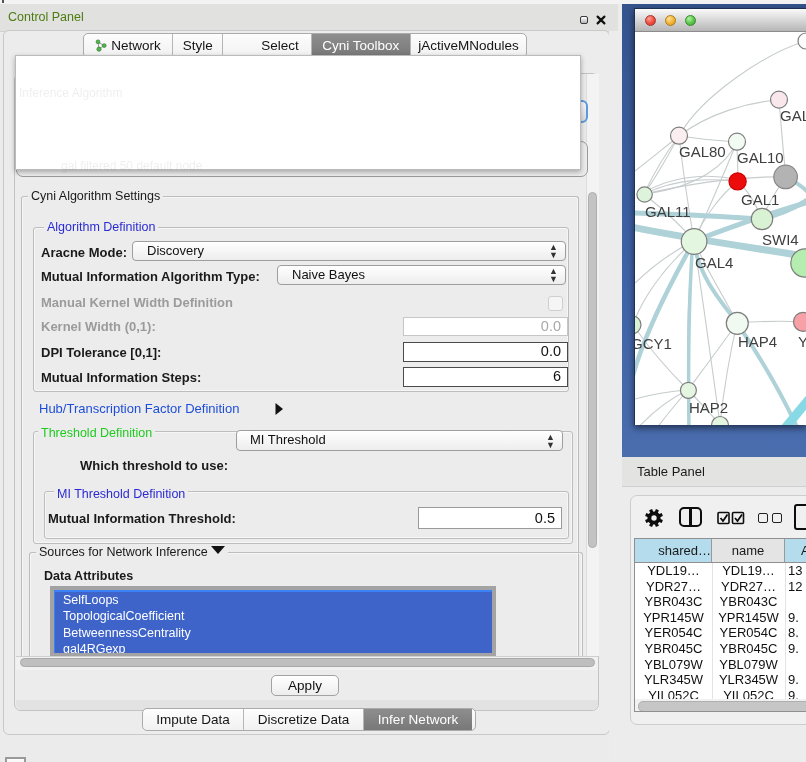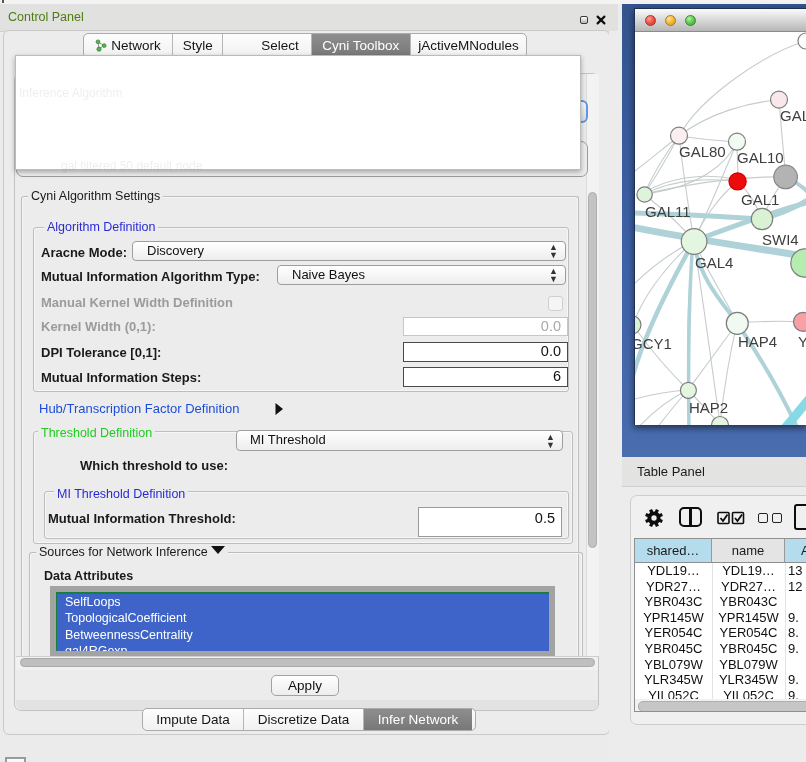--- a/index.html
+++ b/index.html
@@ -86,28 +86,28 @@
 <div class="gbox" style="left:33px;top:431px;width:538px;height:111px;"></div>
 <div class="gtitle" style="left:38px;top:426px;color:#1ecb1e;">Threshold Definition</div>
 
 <div class="lbl" style="left:80px;top:458px;">Which threshold to use:</div>
 <div class="combo" style="left:236px;top:430px;width:327px;height:21px;padding-left:13px;">MI Threshold<span class="arr" style="top:2px;">▲<br>▼</span></div>
 
 <div class="gbox" style="left:44px;top:491px;width:523px;height:46px;"></div>
 <div class="gtitle" style="left:54px;top:487px;color:#2a2ad4;">MI Threshold Definition</div>
 
 <div class="lbl" style="left:48px;top:511px;">Mutual Information Threshold:</div>
-<div class="tfield" style="left:418px;top:507px;width:144px;height:30px;border:1px solid #9a9a9a;line-height:20px;">0.5</div>
+<div class="tfield" style="left:418px;top:507px;width:144px;height:22px;border:1px solid #9a9a9a;line-height:20px;">0.5</div>
 
 <div class="gbox" style="left:29px;top:552px;width:552px;height:120px;border-bottom:none;"></div>
 <div class="gtitle" style="left:36px;top:545px;color:#1a1a1a;">Sources for Network Inference <span style="display:inline-block;vertical-align:2px;width:0;height:0;border-left:7px solid transparent;border-right:7px solid transparent;border-top:8px solid #111;"></span></div>
 
 <div class="lbl" style="left:44px;top:569px;font-size:12.5px;">Data Attributes</div>
 
-<div class="abs" style="left:50px;top:586px;width:505px;height:71px;background:#15803d;border:6px solid #a3a3a3;box-sizing:border-box;overflow:hidden;">
+<div class="abs" style="left:50px;top:586px;width:446px;height:71px;background:#3b82f6;border:4px solid #a3a3a3;box-sizing:border-box;overflow:hidden;">
   <div style="position:absolute;left:1px;top:2px;width:494px;height:66px;background:#3e64c9;"></div>
   <div style="position:absolute;left:9px;top:2px;color:#fff;font-size:12.5px;line-height:16.3px;">SelfLoops<br>TopologicalCoefficient<br>BetweennessCentrality<br>gal4RGexp</div>
   <div style="position:absolute;left:499px;top:1px;width:11px;height:44px;background:#c9c9c9;border:1px solid #b2b2b2;border-radius:6px;box-sizing:border-box;"></div>
 </div>
 
 <div class="abs" style="left:16px;top:656px;width:582px;height:14px;background:#f1f1f1;border-top:1px solid #cfcfcf;"></div>
 <div class="abs" style="left:20px;top:658px;width:575px;height:9px;background:#bfbfbf;border:1px solid #a9a9a9;border-radius:5px;box-sizing:border-box;"></div>
 <div class="abs" style="left:16px;top:670px;width:582px;height:40px;background:#ececec;border-radius:0 0 7px 7px;"></div>
 <div class="abs" style="left:16px;top:700px;width:582px;height:10px;background:#e2e2e2;border-radius:0 0 7px 7px;"></div>
 
@@ -235,21 +235,21 @@
     <rect x="1" y="1.5" width="11" height="11" rx="1"></rect>
     <rect x="15.5" y="1.5" width="11" height="11" rx="1"></rect>
     <path d="M3.5 7 L6 10 L10.5 3.5 M18 7 L20.5 10 L25 3.5" stroke-width="1.8"></path>
   </g>
 </svg>
 <div class="abs" style="left:758px;top:513px;width:10px;height:10px;border:1.6px solid #222;border-radius:2px;box-sizing:border-box;"></div>
 <div class="abs" style="left:771.5px;top:513px;width:10px;height:10px;border:1.6px solid #222;border-radius:2px;box-sizing:border-box;"></div>
 <div class="abs" style="left:794px;top:504px;width:18px;height:26px;border:2.6px solid #0d0d0d;border-radius:3px;box-sizing:border-box;background:#f0f0f0;"></div>
 
 <div class="abs" style="left:634px;top:538px;width:172px;height:174px;border:1px solid #8f8f8f;border-right:none;background:#fff;box-sizing:border-box;overflow:hidden;">
-  <div style="position:absolute;left:0;top:0;width:77px;height:24px;background:#b5dcec;border-right:1px solid #999;border-bottom:1px solid #8f8f8f;box-sizing:border-box;text-align:center;line-height:24px;font-size:13px;color:#1a1a1a;">shared…</div>
+  <div style="position:absolute;left:0;top:0;width:77px;height:24px;background:#b5dcec;border-right:1px solid #999;border-bottom:1px solid #8f8f8f;box-sizing:border-box;text-align:right;line-height:24px;font-size:13px;color:#1a1a1a;">shared…</div>
   <div style="position:absolute;left:77px;top:0;width:73px;height:24px;background:#e4e4e4;border-right:1px solid #999;border-bottom:1px solid #8f8f8f;box-sizing:border-box;text-align:center;line-height:24px;font-size:13px;color:#1a1a1a;">name</div>
   <div style="position:absolute;left:150px;top:0;width:30px;height:24px;background:#b5dcec;border-bottom:1px solid #8f8f8f;box-sizing:border-box;padding-left:16px;line-height:24px;font-size:13px;color:#1a1a1a;">A</div>
   <div style="position:absolute;left:76.5px;top:24px;width:1px;height:136px;background:#e3e3e3;"></div>
   <div style="position:absolute;left:149.5px;top:24px;width:1px;height:136px;background:#e3e3e3;"></div>
   <div style="position:absolute;left:0;top:24px;width:77px;text-align:center;font-size:13px;color:#111;line-height:15.6px;">YDL19…<br>YDR27…<br>YBR043C<br>YPR145W<br>YER054C<br>YBR045C<br>YBL079W<br>YLR345W<br>YIL052C</div>
   <div style="position:absolute;left:77px;top:24px;width:73px;text-align:center;font-size:13px;color:#111;line-height:15.6px;">YDL19…<br>YDR27…<br>YBR043C<br>YPR145W<br>YER054C<br>YBR045C<br>YBL079W<br>YLR345W<br>YIL052C</div>
   <div style="position:absolute;left:153px;top:24px;width:25px;font-size:13px;color:#111;line-height:15.6px;">13<br>12<br>&nbsp;<br>9.<br>8.<br>9.<br>&nbsp;<br>9.<br>9.</div>
   <div style="position:absolute;left:0px;top:160px;width:172px;height:14px;background:#f1f1f1;"></div>
   <div style="position:absolute;left:3px;top:161.5px;width:172px;height:9px;background:#c6c6c6;border:1px solid #afafaf;border-radius:5px;"></div>
 </div>

